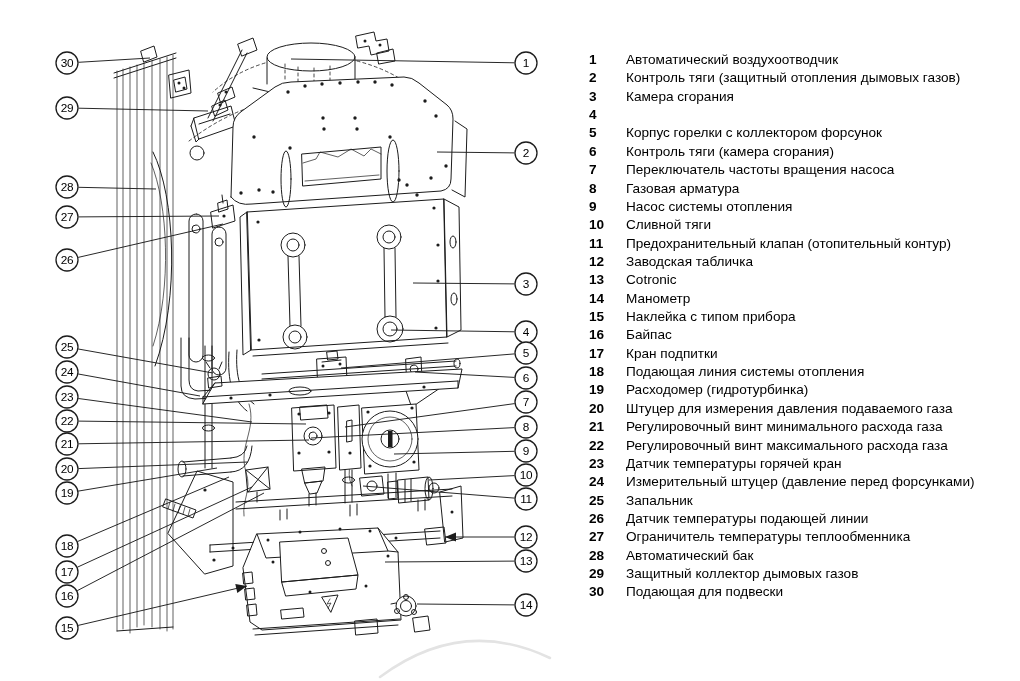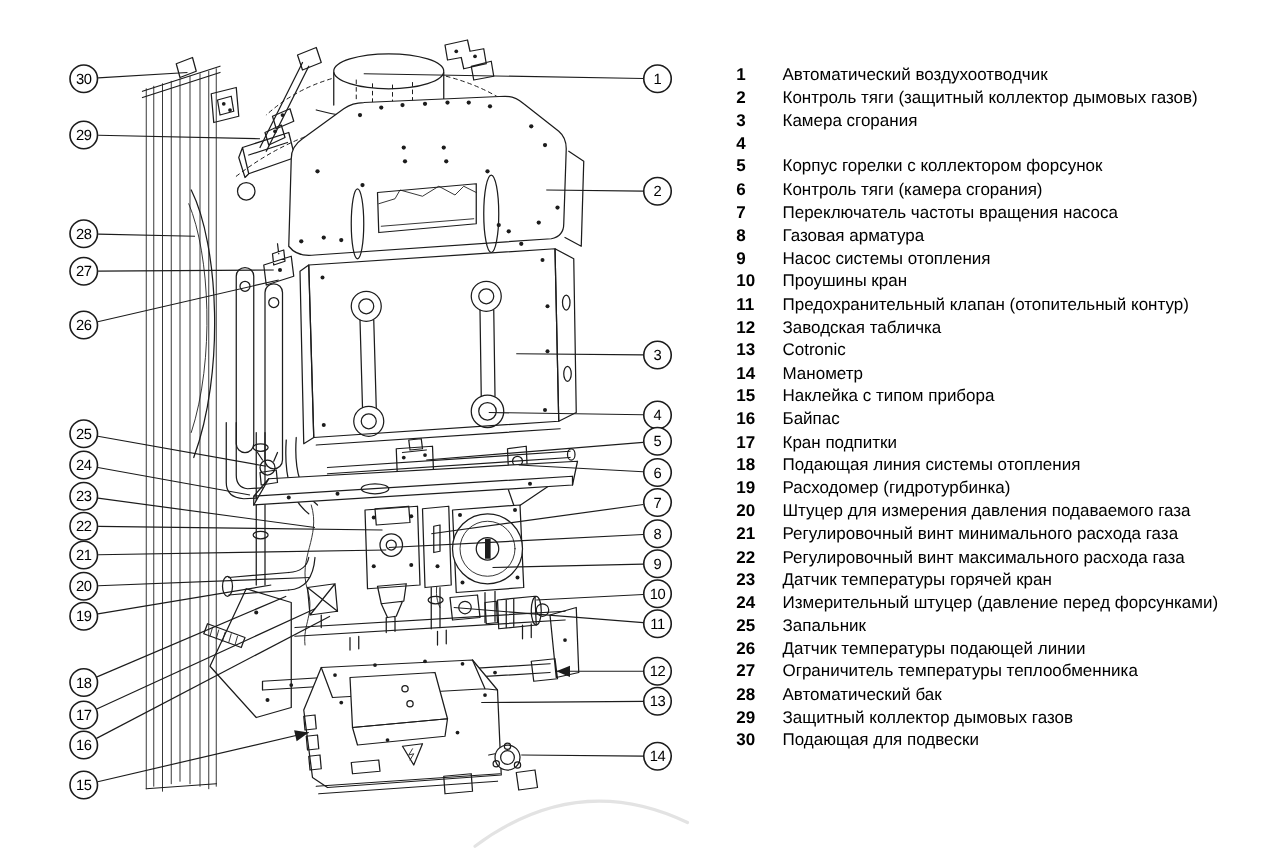--- a/index.html
+++ b/index.html
@@ -446,21 +446,21 @@
       </g>
   </svg>
 
   <div class="legend">
       <div class="legend-row">
         <span class="legend-num">1</span>
         <span class="legend-label">Автоматический воздухоотводчик</span>
       </div>
       <div class="legend-row">
         <span class="legend-num">2</span>
-        <span class="legend-label">Контроль тяги (защитный коллектор дымовых газов)</span>
+        <span class="legend-label">Контроль тяги (защитный отопления дымовых газов)</span>
       </div>
       <div class="legend-row">
         <span class="legend-num">3</span>
         <span class="legend-label">Камера сгорания</span>
       </div>
       <div class="legend-row">
         <span class="legend-num">4</span>
       </div>
       <div class="legend-row">
         <span class="legend-num">5</span>
@@ -477,21 +477,21 @@
       <div class="legend-row">
         <span class="legend-num">8</span>
         <span class="legend-label">Газовая арматура</span>
       </div>
       <div class="legend-row">
         <span class="legend-num">9</span>
         <span class="legend-label">Насос системы отопления</span>
       </div>
       <div class="legend-row">
         <span class="legend-num">10</span>
-        <span class="legend-label">Проушины кран</span>
+        <span class="legend-label">Сливной тяги</span>
       </div>
       <div class="legend-row">
         <span class="legend-num">11</span>
         <span class="legend-label">Предохранительный клапан (отопительный контур)</span>
       </div>
       <div class="legend-row">
         <span class="legend-num">12</span>
         <span class="legend-label">Заводская табличка</span>
       </div>
       <div class="legend-row">

